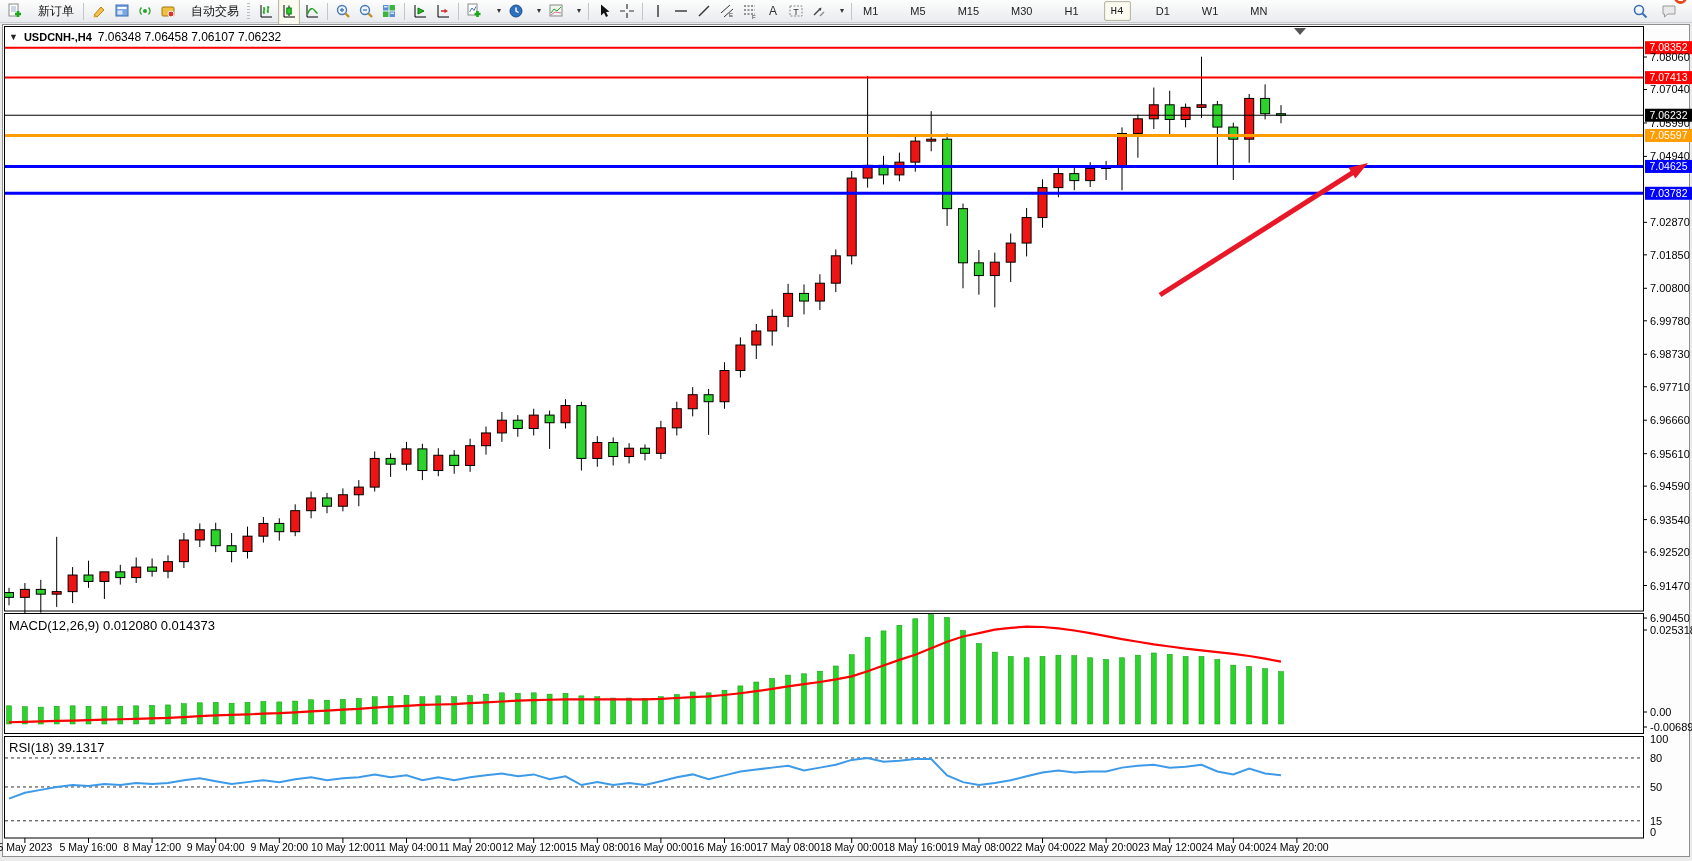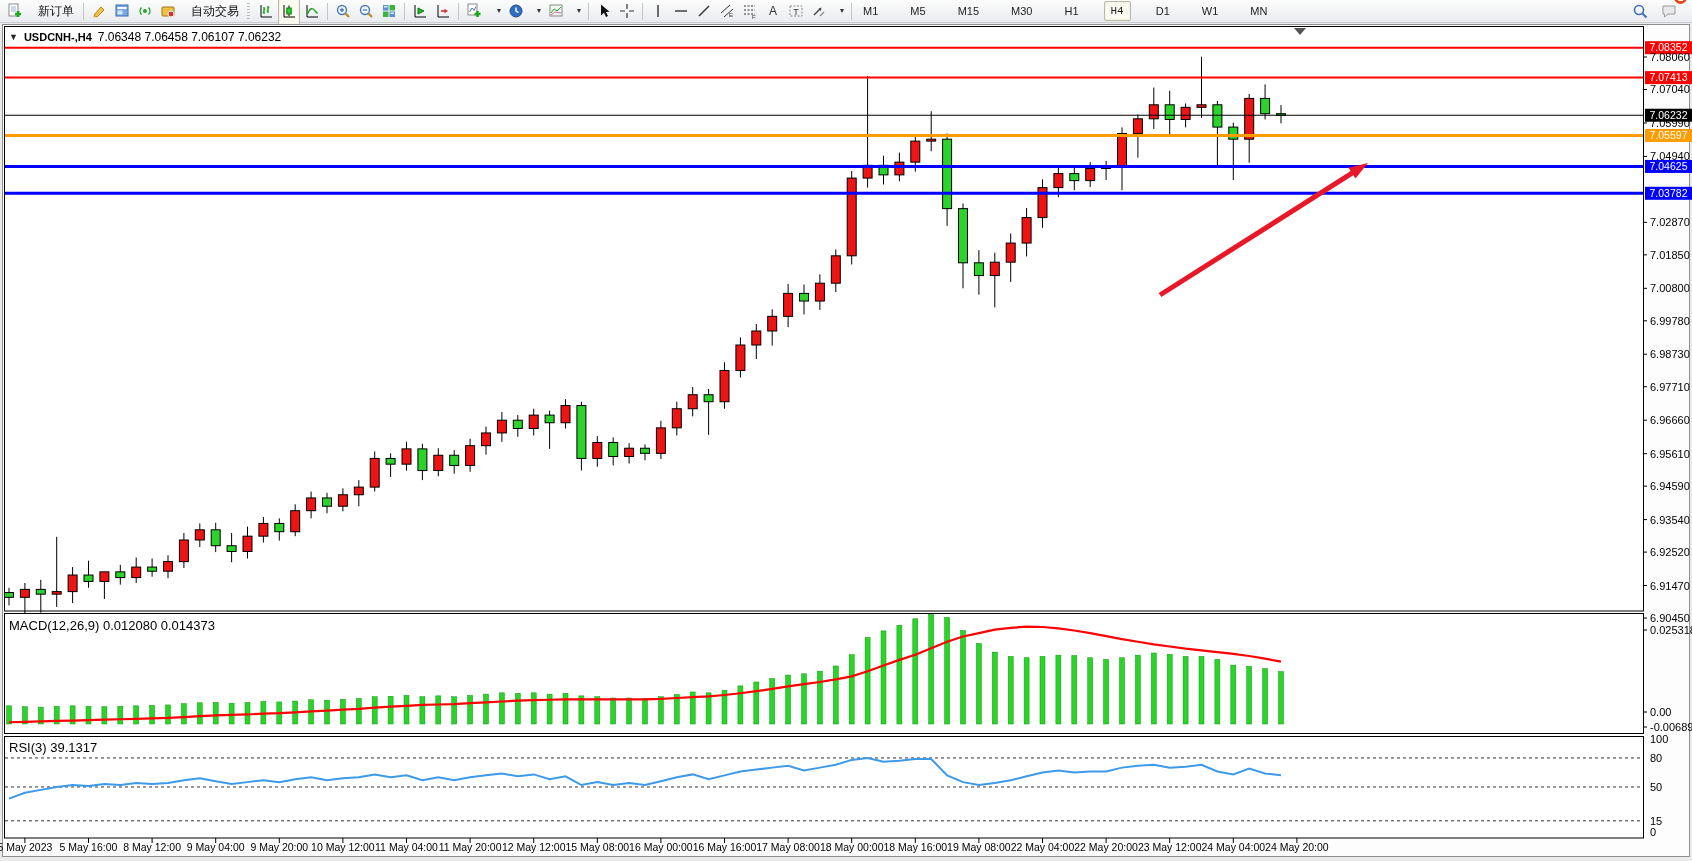--- a/index.html
+++ b/index.html
@@ -625,16 +625,16 @@
   <div class="overlay" id="hdr">
     <span class="tri">▼</span>
     <span style="font-weight:bold;font-size:11px">USDCNH-,H4</span>
     <span style="font-size:12px">7.06348 7.06458 7.06107 7.06232</span>
   </div>
   <div class="overlay panel-label" style="left:9px;top:594px">
     <span>MACD(12,26,9)</span>
     <span>0.012080 0.014373</span>
   </div>
   <div class="overlay panel-label" style="left:9px;top:716px">
-    <span>RSI(3)</span>
+    <span>RSI(18)</span>
     <span>39.1317</span>
   </div>
 </div>
 
 </body></html>

